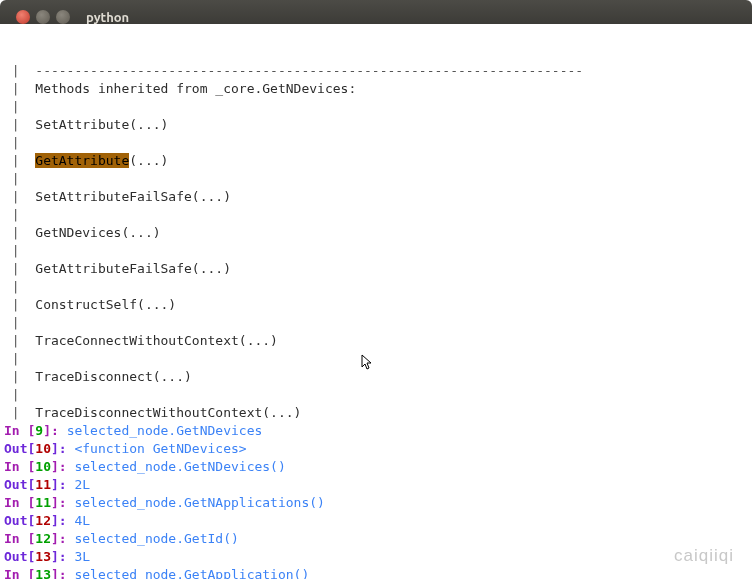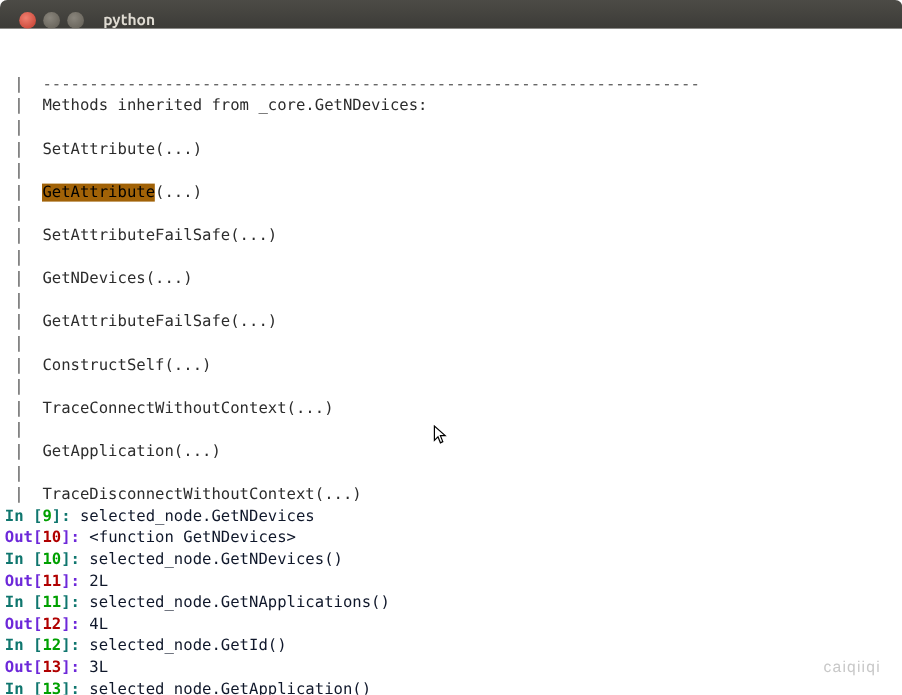--- a/index.html
+++ b/index.html
@@ -45,32 +45,32 @@
   white-space: pre;
   height: calc(579px - 24px);
   position: relative;
 }
 .help-block .bar { color: #555; }
 .help-block .dashes { color: #555; letter-spacing: 0; }
 .hl {
   background: #a16207;
   color: #000;
 }
-.in-prompt { color: #0f766e; font-weight: bold; }
+.in-prompt { color: #a21caf; font-weight: bold; }
 .in-num { color: #00a000; font-weight: bold; }
 .out-prompt { color: #6d28d9; font-weight: bold; }
 .out-num { color: #b00000; font-weight: bold; }
-.code { color: #0f172a; }
+.code { color: #3b82f6; }
 .watermark {
   position: absolute;
   right: 18px;
   bottom: 14px;
   color: #c8c8c8;
   font-family: sans-serif;
-  font-size: 13px;
+  font-size: 17px;
   letter-spacing: 1px;
   pointer-events: none;
 }
 .cursor-ptr {
   position: absolute;
   width: 14px;
   height: 18px;
   pointer-events: none;
 }
 </style>
@@ -96,21 +96,21 @@
 <span class="bar"> |  </span><span><span>SetAttributeFailSafe</span><span>(...)</span></span>
 <span class="bar"> |  </span>
 <span class="bar"> |  </span><span><span>GetNDevices</span><span>(...)</span></span>
 <span class="bar"> |  </span>
 <span class="bar"> |  </span><span><span>GetAttributeFailSafe</span><span>(...)</span></span>
 <span class="bar"> |  </span>
 <span class="bar"> |  </span><span><span>ConstructSelf</span><span>(...)</span></span>
 <span class="bar"> |  </span>
 <span class="bar"> |  </span><span><span>TraceConnectWithoutContext</span><span>(...)</span></span>
 <span class="bar"> |  </span>
-<span class="bar"> |  </span><span><span>GetApplication</span><span>(...)</span></span>
+<span class="bar"> |  </span><span><span>TraceDisconnect</span><span>(...)</span></span>
 <span class="bar"> |  </span>
 <span class="bar"> |  </span><span><span>TraceDisconnectWithoutContext</span><span>(...)</span></span>
 </div><div><span class="in-prompt">In [</span><span class="in-num">9</span><span class="in-prompt">]: </span><span class="code">selected_node.GetNDevices</span></div><div><span class="out-prompt">Out[</span><span class="out-num">10</span><span class="out-prompt">]: </span><span class="code">&lt;function GetNDevices&gt;</span></div><div><span class="in-prompt">In [</span><span class="in-num">10</span><span class="in-prompt">]: </span><span class="code">selected_node.GetNDevices()</span></div><div><span class="out-prompt">Out[</span><span class="out-num">11</span><span class="out-prompt">]: </span><span class="code">2L</span></div><div><span class="in-prompt">In [</span><span class="in-num">11</span><span class="in-prompt">]: </span><span class="code">selected_node.GetNApplications()</span></div><div><span class="out-prompt">Out[</span><span class="out-num">12</span><span class="out-prompt">]: </span><span class="code">4L</span></div><div><span class="in-prompt">In [</span><span class="in-num">12</span><span class="in-prompt">]: </span><span class="code">selected_node.GetId()</span></div><div><span class="out-prompt">Out[</span><span class="out-num">13</span><span class="out-prompt">]: </span><span class="code">3L</span></div><div><span class="in-prompt">In [</span><span class="in-num">13</span><span class="in-prompt">]: </span><span class="code">selected_node.GetApplication()</span></div>
 <svg class="cursor-ptr" style="left:360px; top:330px;" viewBox="0 0 12 18">
       <path d="M1 1 L1 13 L4 10 L6 15 L8 14 L6 9 L10 9 Z" fill="#fff" stroke="#000" stroke-width="1"></path>
     </svg>
 <div class="watermark">caiqiiqi</div>
 </div>
 
 </body></html>

